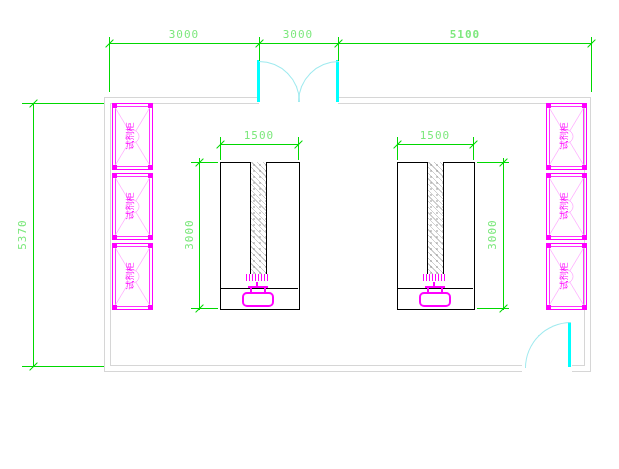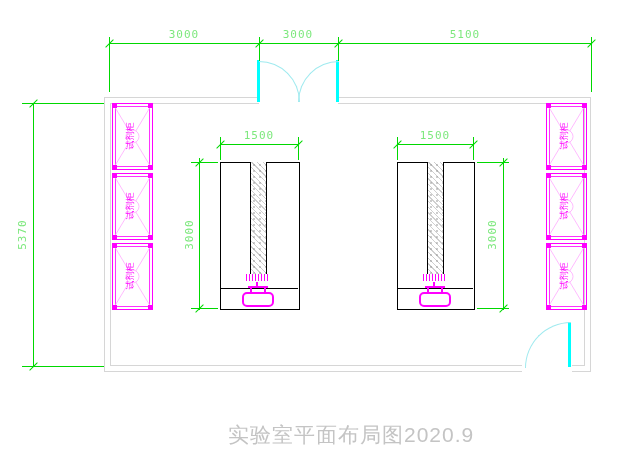--- a/index.html
+++ b/index.html
@@ -158,21 +158,21 @@
   <div class="dline-v" style="left:109px;top:37px;height:55px;"></div>
   <div class="dline-v" style="left:259px;top:37px;height:24px;"></div>
   <div class="dline-v" style="left:338px;top:37px;height:24px;"></div>
   <div class="dline-v" style="left:591px;top:37px;height:55px;"></div>
   <div class="tick" style="left:104px;top:43px;"></div>
   <div class="tick" style="left:254px;top:43px;"></div>
   <div class="tick" style="left:333px;top:43px;"></div>
   <div class="tick" style="left:586px;top:43px;"></div>
   <div class="dim-label" style="left:154px;top:28px;">3000</div>
   <div class="dim-label" style="left:268px;top:28px;">3000</div>
-  <div class="dim-label" style="left:435px;top:28px;">5100</div>
+  <div class="dim-label" style="left:435px;top:28px;font-weight:bold;">5100</div>
 
   <div class="dline-v" style="left:33px;top:103px;height:264px;"></div>
   <div class="dline-h" style="left:22px;top:103px;width:82px;"></div>
   <div class="dline-h" style="left:22px;top:366px;width:82px;"></div>
   <div class="tick" style="left:28px;top:103px;"></div>
   <div class="tick" style="left:28px;top:366px;"></div>
   <div class="dim-label rot" style="left:-8px;top:228px;">5370</div>
 
   <div class="dline-h" style="left:220px;top:144px;width:78px;"></div>
   <div class="dline-v" style="left:220px;top:137px;height:23px;"></div>
@@ -195,15 +195,14 @@
   <div class="tick" style="left:468px;top:144px;"></div>
   <div class="dim-label" style="left:405px;top:129px;">1500</div>
 
   <div class="dline-v" style="left:503px;top:158px;height:152px;"></div>
   <div class="dline-h" style="left:477px;top:162px;width:32px;"></div>
   <div class="dline-h" style="left:477px;top:308px;width:32px;"></div>
   <div class="tick" style="left:498px;top:162px;"></div>
   <div class="tick" style="left:498px;top:308px;"></div>
   <div class="dim-label rot" style="left:462px;top:228px;">3000</div>
 
-  <div class="title" style="left:228px;top:421px;">实验室平面布局图2020.9</div>
 
 </div>
 
 </body></html>

